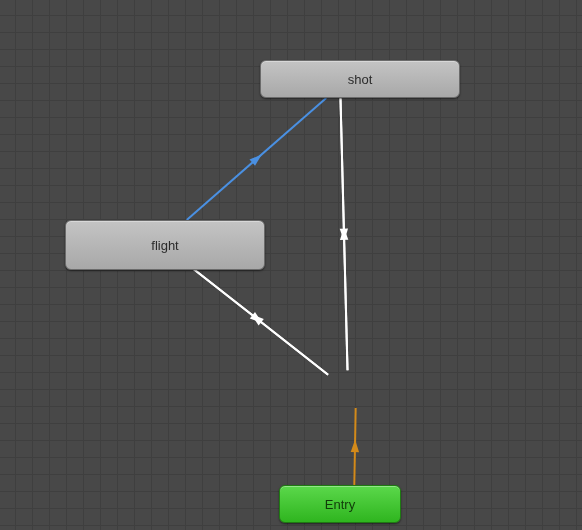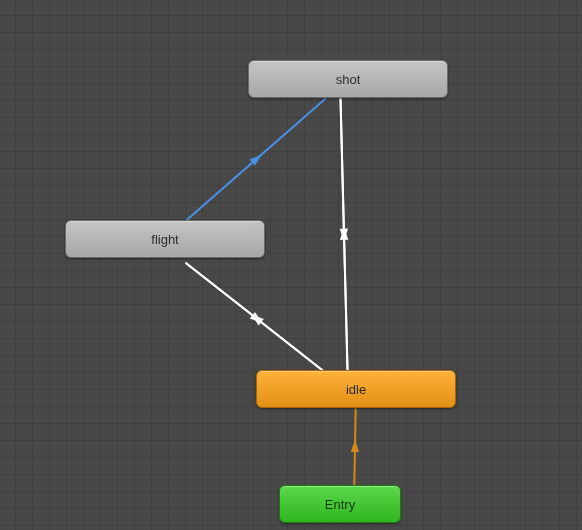--- a/index.html
+++ b/index.html
@@ -70,28 +70,25 @@
       <line x1="347.5123399813123" y1="370.2063829016269" x2="340.49298514260266" y2="98.20638290162691" stroke="#ffffff" stroke-width="2"></line>
       <polygon points="343.82207752303395,227.20871264333974 348.335247836164,239.70444663731868 339.95942638974475,239.92059686819402" fill="#ffffff"></polygon>
       <line x1="185.48749521937202" y1="262.7187671984441" x2="328.10082855270537" y2="374.7187671984441" stroke="#ffffff" stroke-width="2"></line>
       <polygon points="262.2993902842234,323.0422449980656 249.79620227397996,318.549766405562 254.97116433143066,311.9603147190748" fill="#ffffff"></polygon>
       <line x1="328.10082855270537" y1="374.7187671984441" x2="185.48749521937202" y2="262.7187671984441" stroke="#ffffff" stroke-width="2"></line>
       <polygon points="251.28893348785394,314.39528939882257 263.7921214980974,318.88776799132614 258.61715944064673,325.47721967781337" fill="#ffffff"></polygon>
       <line x1="354.3304347826087" y1="485" x2="355.6695652173913" y2="408" stroke="#d38a1a" stroke-width="2"></line>
       <polygon points="355.1217207241555,439.50105836105837 359.0911558280789,452.1800038723909 350.7138126098472,452.03431094685646" fill="#d38a1a"></polygon>
     </svg>
 
-  <div class="node node-gray" id="node-shot" style="left: 248px; top: 60px; width: 200px; height: 38px;">
+  <div class="node node-gray" id="node-shot" style="left: 260px; top: 60px; width: 200px; height: 38px;">
     <span>shot</span>
   </div>
 
-  <div class="node node-gray" id="node-flight" style="left: 65px; top: 220px; width: 200px; height: 38px;">
+  <div class="node node-gray" id="node-flight" style="left: 65px; top: 220px; width: 200px; height: 50px;">
     <span>flight</span>
   </div>
 
-  <div class="node node-orange" id="node-idle" style="left: 256px; top: 370px; width: 200px; height: 38px;">
-    <span>idle</span>
-  </div>
 
   <div class="node node-green" id="node-entry" style="left: 279px; top: 485px; width: 122px; height: 38px;">
     <span>Entry</span>
   </div>
 </div>
 
 </body></html>

